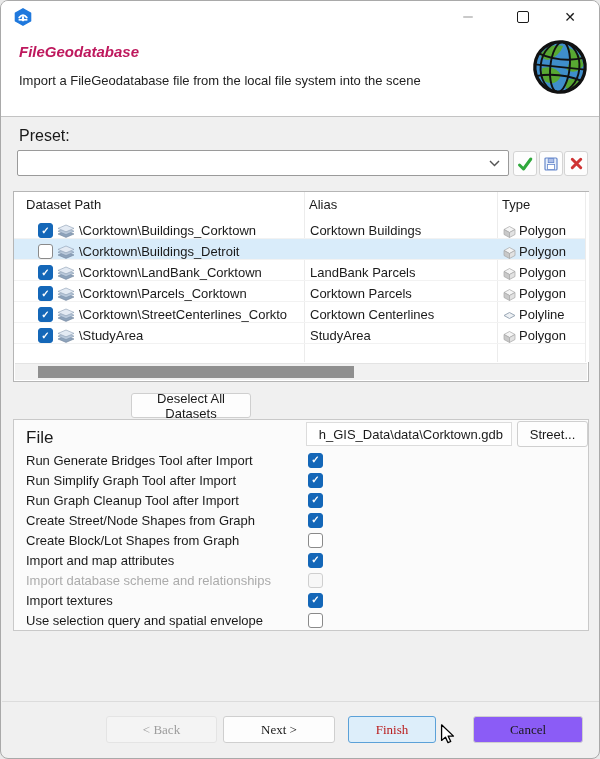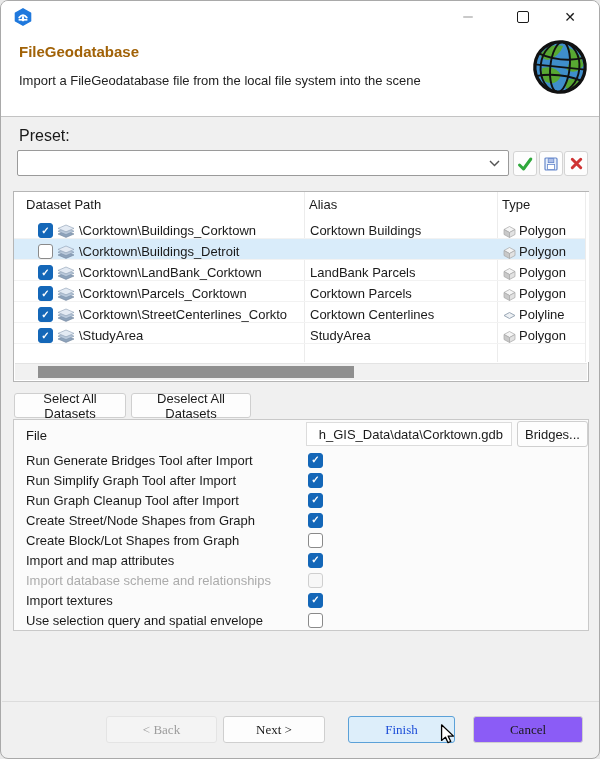--- a/index.html
+++ b/index.html
@@ -8,21 +8,21 @@
   
   .titlebar{position:absolute;left:0;top:0;width:100%;height:32px;background:#fff;}
   .appicon{position:absolute;left:13px;top:7px;width:18px;height:18px;}
   .win-btn{position:absolute;top:0;width:42px;height:32px;display:flex;align-items:center;justify-content:center;}
   .btn-min{right:110px;} .btn-max{right:55px;} .btn-close{right:8px;}
   .min-glyph{width:10px;height:2px;background:#c9c9c9;border-radius:1px;}
   .max-glyph{width:10px;height:10px;border:1.4px solid #1a1a1a;border-radius:2px;}
   .close-glyph{font-size:14px;color:#1a1a1a;line-height:1;}
   
   .header{position:absolute;left:0;top:32px;width:100%;height:84px;background:#fff;border-bottom:1px solid #c3c3c3;box-sizing:border-box;}
-  .h-title{position:absolute;left:18px;top:10px;font-size:15px;font-weight:bold;color:#a16207;}
+  .h-title{position:absolute;left:18px;top:10px;font-size:15px;font-weight:bold;color:#be185d;font-style:italic;}
   .h-sub{position:absolute;left:18px;top:40px;font-size:13px;color:#222;}
   .globe{position:absolute;right:8px;top:3px;width:62px;height:62px;}
   
   .preset-label{position:absolute;left:18px;top:126px;font-size:16px;color:#1a1a1a;}
   .combo{position:absolute;left:16px;top:149px;width:492px;height:26px;background:#fff;border:1px solid #9a9a9a;border-radius:2px;box-sizing:border-box;}
   .combo-text{position:absolute;left:7px;top:5px;font-size:13px;color:#1a1a1a;}
   .combo-chev{position:absolute;right:8px;top:9px;}
   .mini-btn{position:absolute;top:150px;width:24px;height:25px;background:#fdfdfd;border:1px solid #d4d4d4;border-radius:3px;
     display:flex;align-items:center;justify-content:center;box-sizing:border-box;}
   .mb1{left:512px;} .mb2{left:538px;} .mb3{left:563px;}
@@ -48,37 +48,37 @@
   .cell-type{margin-left:3px;white-space:nowrap;}
   .hscroll{position:absolute;left:1px;bottom:1px;width:572px;height:17px;background:#f1f1f1;border-top:1px solid #e3e3e3;box-sizing:border-box;}
   .hthumb{position:absolute;left:23px;top:2px;width:316px;height:12px;background:var(--scroll-thumb,#8f8f8f);}
   
   .selbtn{position:absolute;top:392px;height:25px;background:#fdfdfd;border:1px solid #cfcfcf;border-radius:3px;
     font-size:13px;color:#1a1a1a;display:flex;align-items:center;justify-content:center;box-sizing:border-box;font-family:inherit;}
   .sb1{left:13px;width:112px;} .sb2{left:130px;width:120px;}
   
   .fpanel{position:absolute;left:12px;top:418px;width:576px;height:212px;background:#fbfbfb;border:1px solid #c9c9c9;box-sizing:border-box;}
   .filerow{position:absolute;left:0;top:2px;width:100%;height:26px;}
-  .f-label{position:absolute;left:12px;top:6px;font-size:13px;color:#1a1a1a;text-align:right;}
+  .f-label{position:absolute;left:12px;top:6px;font-size:17px;color:#1a1a1a;text-align:right;}
   .f-input{position:absolute;left:292px;top:0;width:206px;height:24px;background:#fff;border:1px solid #dcdcdc;box-sizing:border-box;
     font-size:13px;color:#1a1a1a;display:flex;align-items:center;justify-content:flex-end;padding:0 8px;overflow:hidden;white-space:nowrap;}
   .f-browse{position:absolute;left:503px;top:-1px;width:71px;height:26px;background:#fdfdfd;border:1px solid #cfcfcf;border-radius:3px;
     font-size:13px;color:#1a1a1a;box-sizing:border-box;font-family:inherit;}
   .opts{position:absolute;left:0;top:30px;width:100%;}
   .orow{display:flex;align-items:center;height:20px;font-size:13px;color:#1a1a1a;}
   .orow .olabel{margin-left:12px;width:278px;}
   .orow .cb{margin-left:4px;}
   .orow.disabled .olabel{color:#ababab;}
   
   .footsep{position:absolute;left:1px;top:700px;width:597px;height:1px;background:#dcdcdc;}
   .fbtn{position:absolute;top:715px;height:27px;font-size:13px;border-radius:3px;box-sizing:border-box;font-family:Liberation Serif, serif;
     display:flex;align-items:center;justify-content:center;}
   .b-back{left:105px;width:111px;background:#f4f4f4;border:1px solid #e4e4e4;color:#9d9d9d;}
-  .b-next{left:222px;width:102px;background:#fdfdfd;border:1px solid #cfcfcf;color:#1a1a1a;}
-  .b-finish{left:347px;width:107px;background:var(--finish-bg,#ddeefa);border:1px solid var(--finish-border,#5ba1d8);color:#1d4ed8;}
+  .b-next{left:222px;width:112px;background:#fdfdfd;border:1px solid #cfcfcf;color:#1a1a1a;}
+  .b-finish{left:347px;width:88px;background:var(--finish-bg,#ddeefa);border:1px solid var(--finish-border,#5ba1d8);color:#b91c1c;}
   .b-cancel{left:472px;width:110px;background:#8b5cf6;border:1px solid #cfcfcf;color:#1a1a1a;}
   .cursor{position:absolute;left:436px;top:722px;width:22px;height:22px;pointer-events:none;}
 </style>
 </head>
 <body>
 
 <div class="window">
 
   <div class="titlebar">
     <svg class="appicon" viewBox="0 0 18 18">
@@ -254,28 +254,27 @@
         <span class="cell-type">Polygon</span>
       </div>
     </div>
 
     <div class="vstrip"></div>
     <div class="hscroll">
       <div class="hthumb"></div>
     </div>
   </div>
 
-  <button class="selbtn sb1">Select All Datasets</button>
   <button class="selbtn sb2">Deselect All Datasets</button>
 
   <div class="fpanel">
     <div class="filerow">
       <span class="f-label">File</span>
       <div class="f-input">h_GIS_Data\data\Corktown.gdb</div>
-      <button class="f-browse">Bridges...</button>
+      <button class="f-browse">Street...</button>
     </div>
     <div class="opts">
       <div class="orow">
         <span class="olabel">Run Generate Bridges Tool after Import</span>
         <span class="cb checked"></span>
       </div>
       <div class="orow">
         <span class="olabel">Run Simplify Graph Tool after Import</span>
         <span class="cb checked"></span>
       </div>

